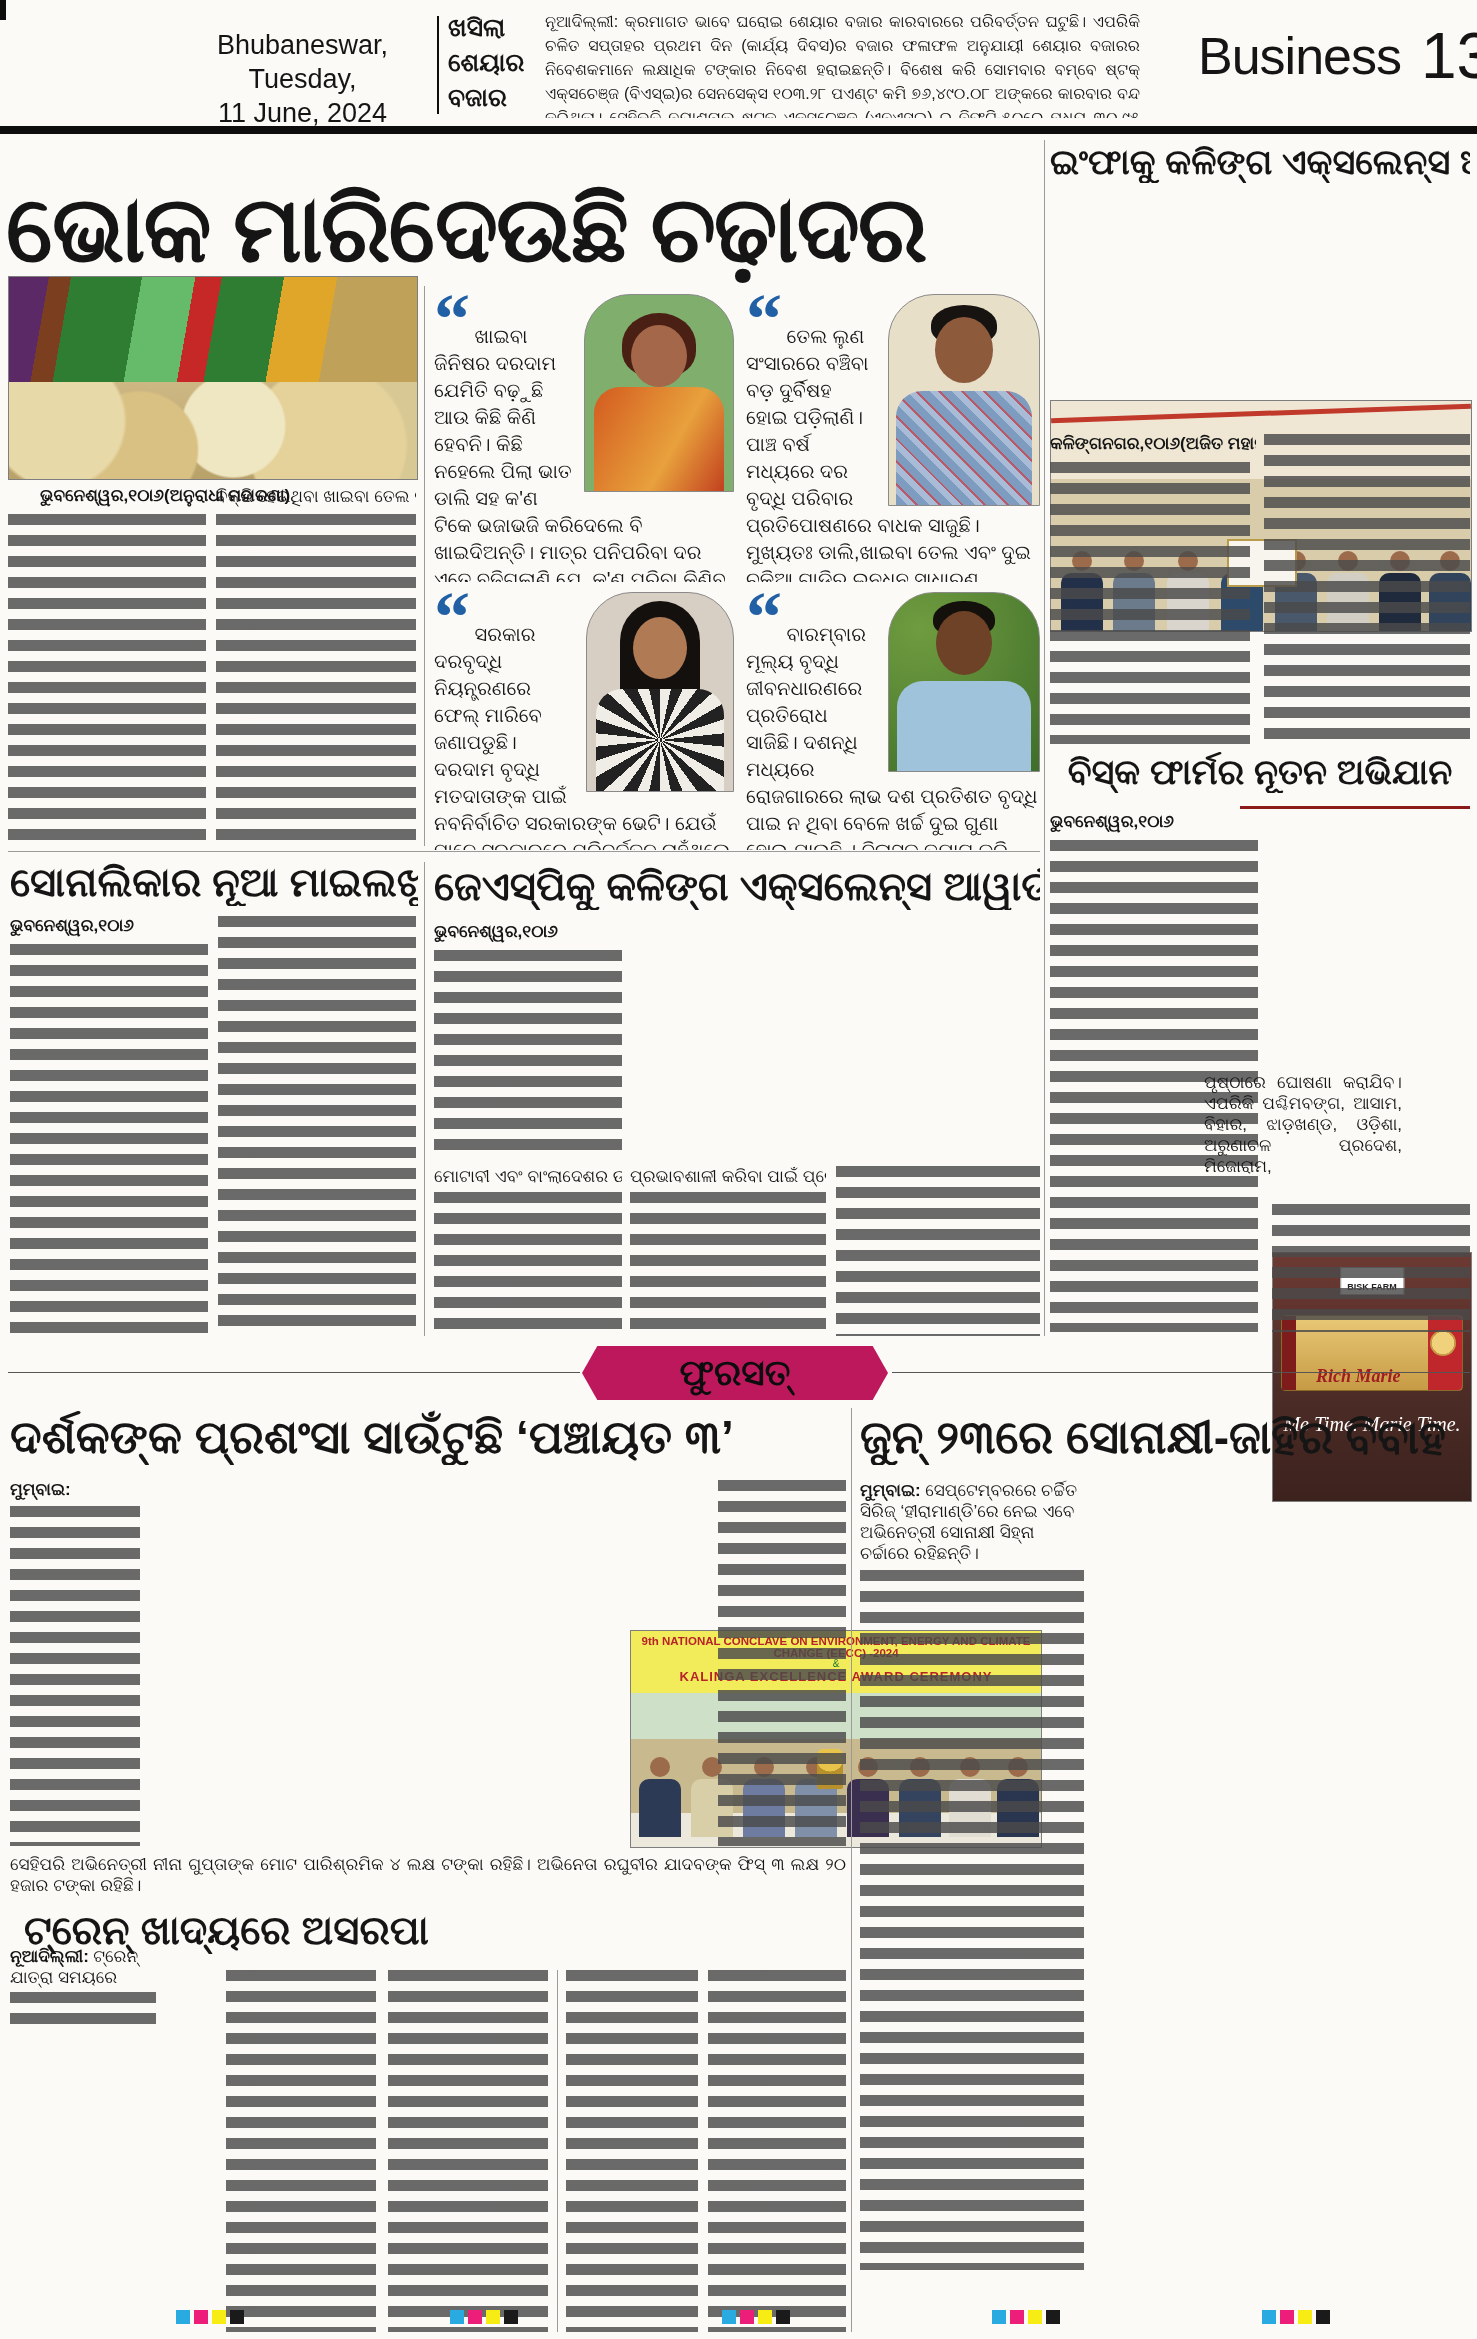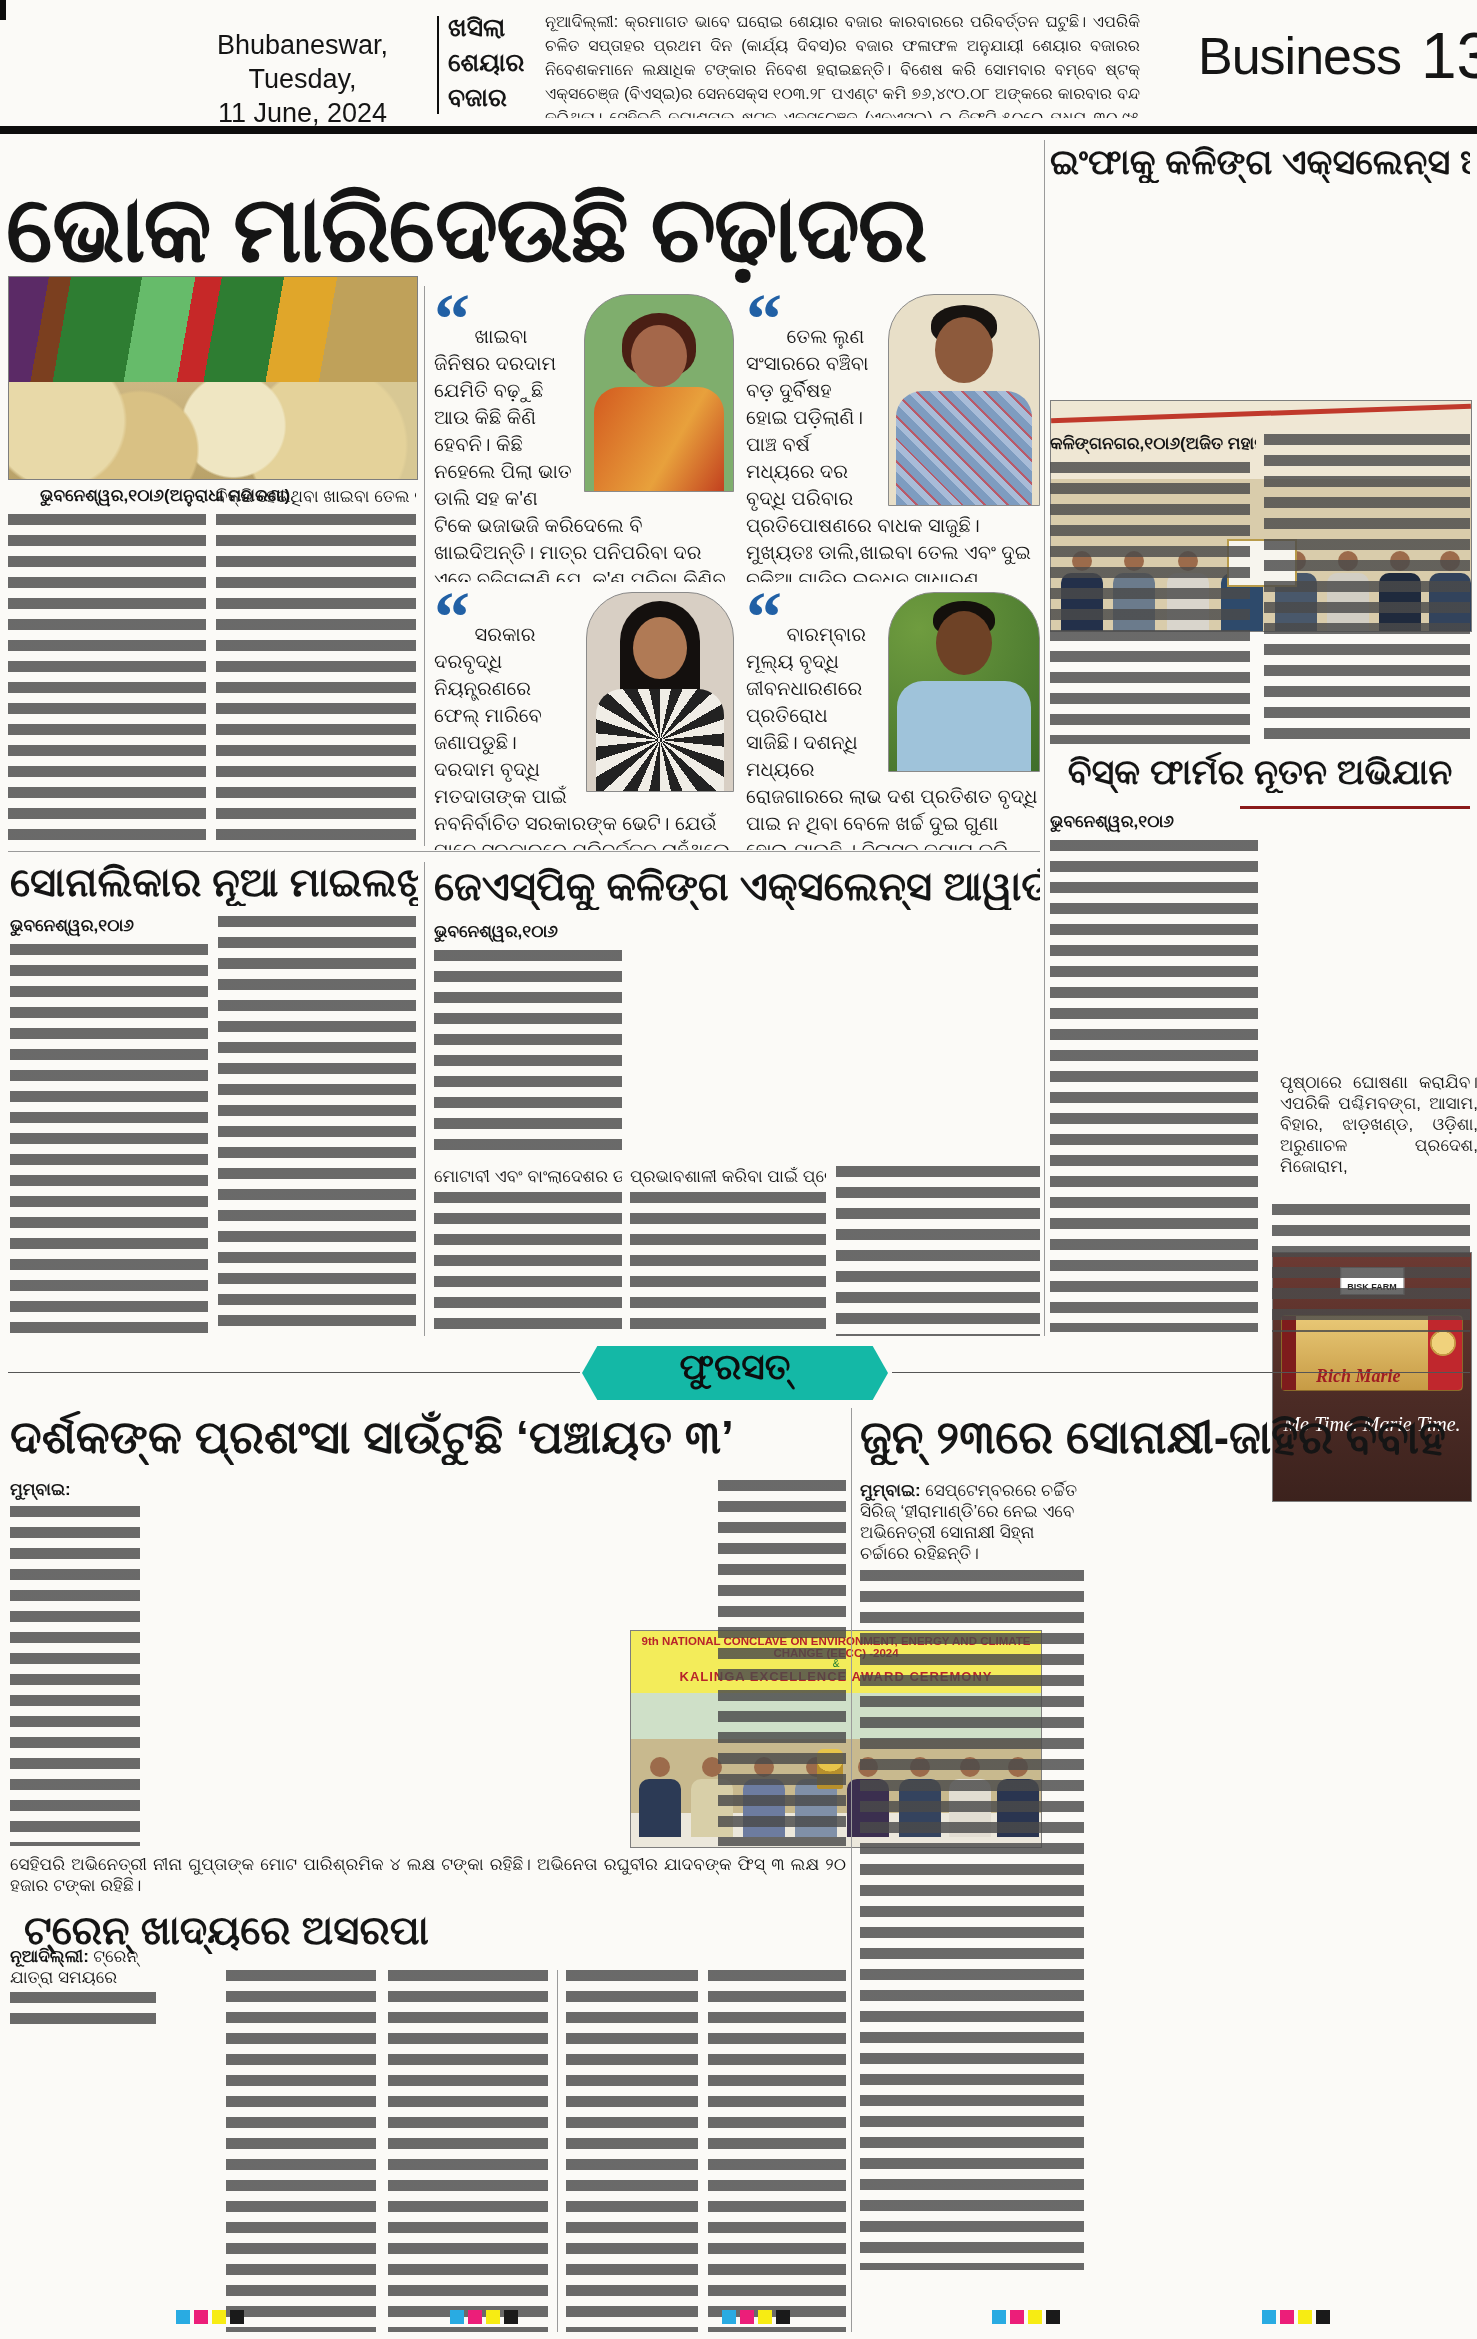--- a/index.html
+++ b/index.html
@@ -50,22 +50,22 @@
   .p-body{position:absolute;left:50%;transform:translateX(-50%);border-radius:26px 26px 0 0;}
 
   
   .person{position:absolute;}
   .person .head{width:20px;height:20px;border-radius:50%;background:#9c6b4b;margin:0 auto;}
   .person .torso{width:42px;height:58px;border-radius:10px 10px 0 0;margin-top:2px;}
 
   .photo-frame{border:1px solid #7e7e7e;overflow:hidden;position:relative;}
 
   
-  .ribbon{background:#14b8a6;clip-path:polygon(0 50%,5% 0,95% 0,100% 50%,95% 100%,5% 100%);
-          display:flex;justify-content:center;}
+  .ribbon{background:#be185d;clip-path:polygon(0 50%,5% 0,95% 0,100% 50%,95% 100%,5% 100%);
+          display:flex;align-items:center;justify-content:center;}
   .ribbon span{font-size:36px;font-weight:bold;color:#0d0d0d;}
 
   
   .conf-banner{background:#f3ec5a;text-align:center;padding-top:4px;}
   .conf-line1{font-size:11.5px;font-weight:bold;color:#b8232a;}
   .conf-amp{font-size:10px;color:#1c7a30;line-height:10px;}
   .conf-line2{font-size:13px;font-weight:bold;color:#b8232a;letter-spacing:1px;}
 
   
   .bisk-ad{background:linear-gradient(#6d3a33,#4b2b25 60%,#3c221d);position:relative;overflow:hidden;border:1px solid #7e7e7e;}
@@ -236,21 +236,21 @@
       <span>BISK FARM</span>
     </div>
     <div class="bisk-pack">
       <div class="stripe"></div>
         <div class="end"></div>
         <div class="biscuit"></div>
       <span class="rich-marie">Rich Marie</span>
     </div>
     <div class="bisk-tag">Me Time. Marie Time.</div>
   </div>
-  <div class="abs excerpt justify" style="left:1280px;top:1072px;width:198px;height:128px;overflow:hidden;">ପୃଷ୍ଠାରେ ଘୋଷଣା କରାଯିବ। ଏପରିକି ପଶ୍ଚିମବଙ୍ଗ, ଆସାମ, ବିହାର, ଝାଡ଼ଖଣ୍ଡ, ଓଡ଼ିଶା, ଅରୁଣାଚଳ ପ୍ରଦେଶ, ମିଜୋରାମ,</div>
+  <div class="abs excerpt justify" style="left:1204px;top:1072px;width:198px;height:128px;overflow:hidden;">ପୃଷ୍ଠାରେ ଘୋଷଣା କରାଯିବ। ଏପରିକି ପଶ୍ଚିମବଙ୍ଗ, ଆସାମ, ବିହାର, ଝାଡ଼ଖଣ୍ଡ, ଓଡ଼ିଶା, ଅରୁଣାଚଳ ପ୍ରଦେଶ, ମିଜୋରାମ,</div>
   <div class="abs faux" style="left:1272px;top:1204px;width:198px;height:128px;"></div>
 
   <div class="abs hairline-h" style="left:8px;top:851px;width:1032px;"></div>
 
   <div class="abs headline-l nowrap" style="left:10px;top:860px;width:408px;">ସୋନାଲିକାର ନୂଆ ମାଇଲଖୁଣ୍ଟ</div>
   <div class="abs dateline" style="left:10px;top:916px;width:180px;">ଭୁବନେଶ୍ୱର,୧୦ା୬</div>
   <div class="abs faux" style="left:10px;top:944px;width:198px;height:392px;"></div>
   <div class="abs faux" style="left:218px;top:916px;width:198px;height:420px;"></div>
   <div class="abs hairline-v" style="left:424px;top:862px;height:474px;"></div>
 

